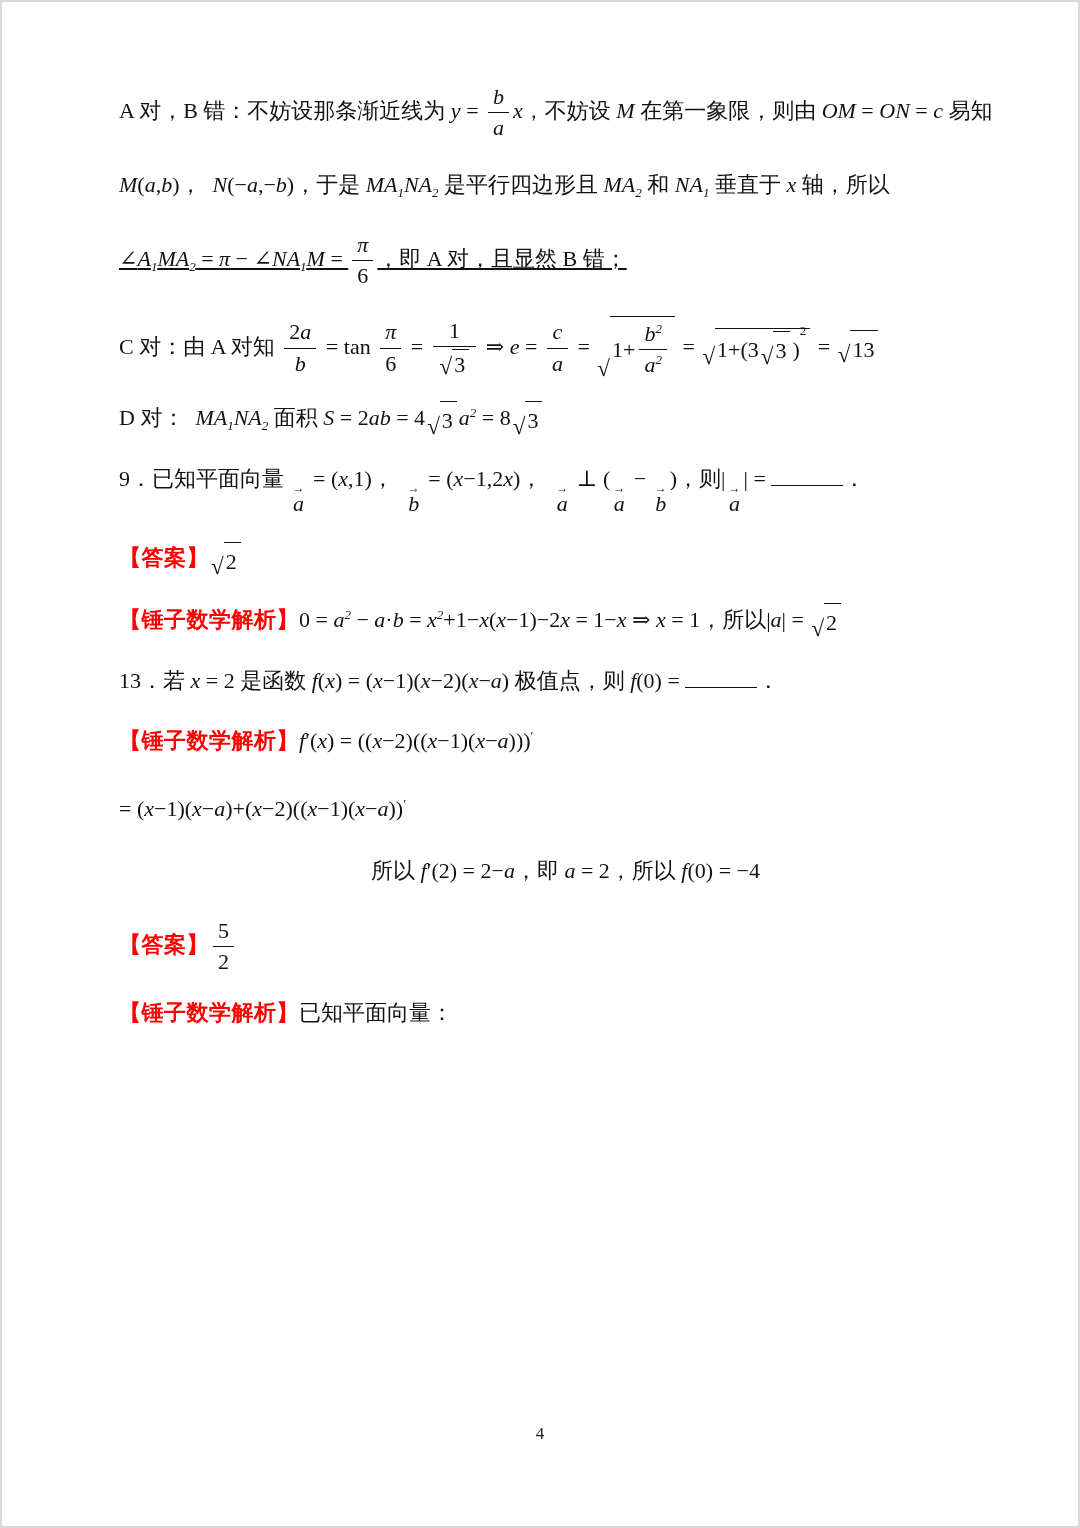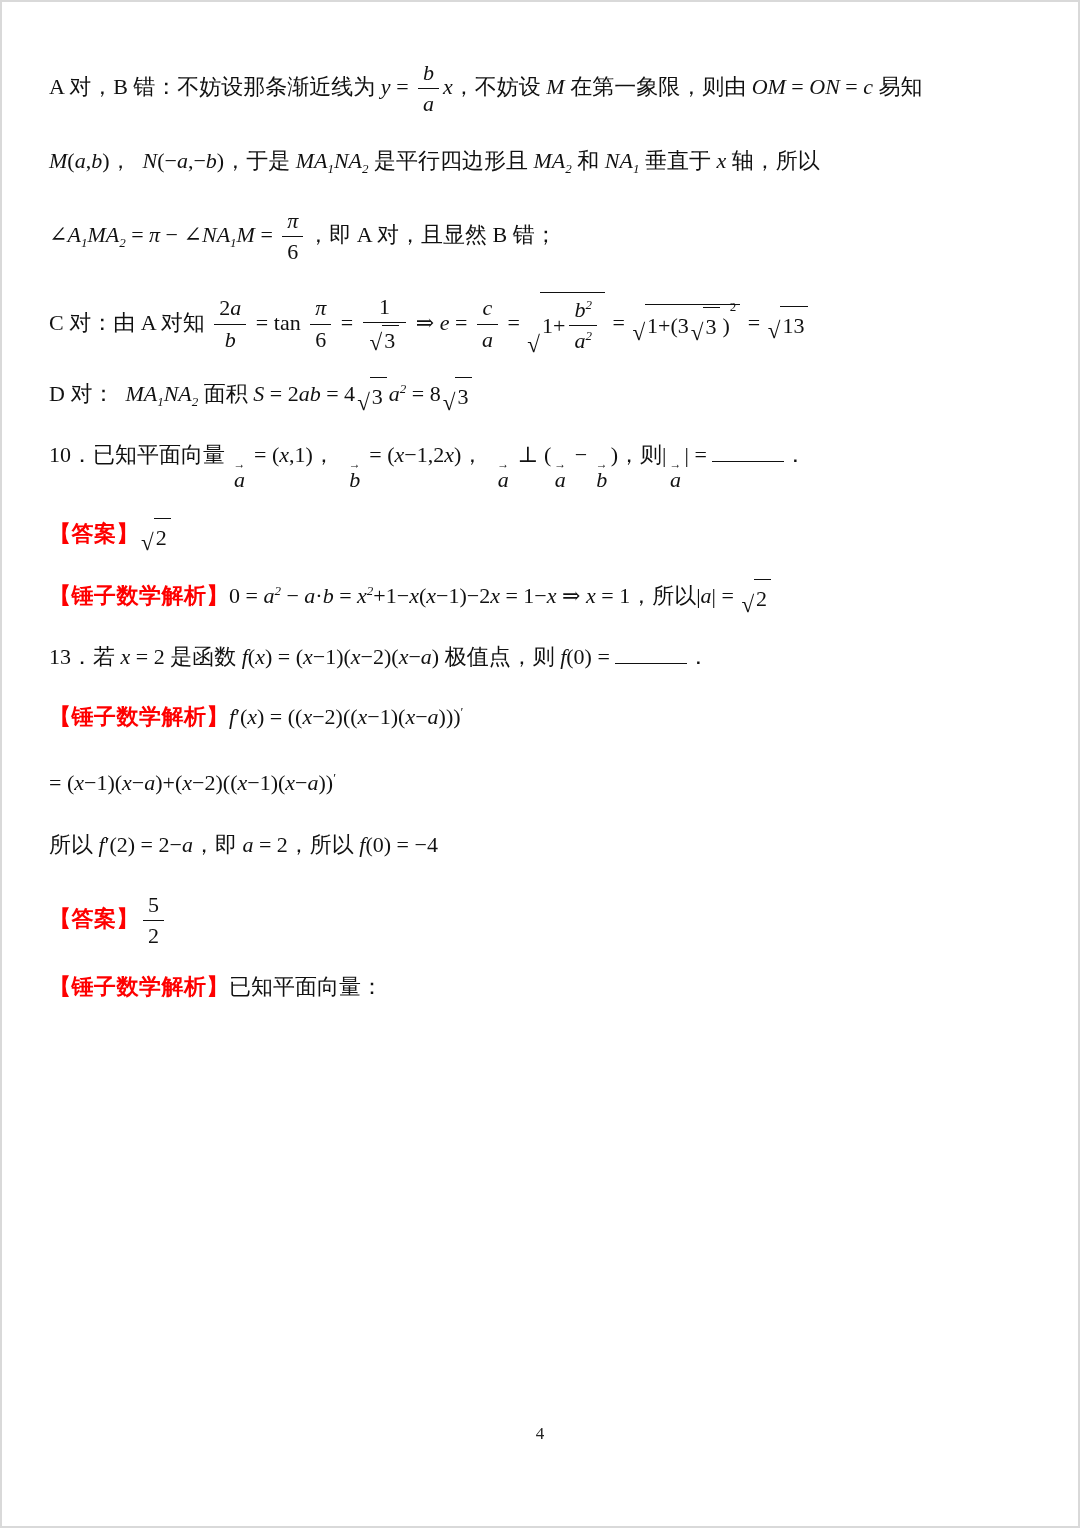--- a/index.html
+++ b/index.html
@@ -5,32 +5,32 @@
   * { margin:0; padding:0; box-sizing:border-box; }
   html,body { background:#ececec; }
   body { font-family:"Liberation Serif","DejaVu Serif",serif; }
 
   .page {
     width:1080px; height:1528px; margin:0 auto; position:relative;
     background:#ffffff; border:2px solid #d9d9d9; overflow:hidden;
   }
   .content {
     width:893px;
-    padding:56px 0 0 0;
-    margin-left:47px;
+    padding:80px 0 0 0;
+    margin-left:117px;
     color:#111111;
   }
   .line {
     font-size:22px; line-height:34px; margin-bottom:25px;
   }
   .rm  { white-space:pre-wrap; }
   .it  { font-style:italic; white-space:pre-wrap; }
   .red {
     color:#fe0000; font-weight:700; font-size:22px; white-space:pre;
-    font-family:Liberation Sans, sans-serif;
+    font-family:Liberation Mono, monospace;
     letter-spacing:0.5px;
   }
   sub.sb { font-size:13px; line-height:0; }
   sup.sp { font-size:13px; line-height:0; }
 
   .frac { display:inline-block; vertical-align:middle; text-align:center; margin:2px 4px; }
   .frac .fnum { display:block; padding:0 5px 2px; border-bottom:1.5px solid #111; line-height:1.2; }
   .frac .fden { display:block; padding:2px 5px 0; line-height:1.2; }
 
   .sqrt { display:inline-flex; vertical-align:middle; align-items:stretch; margin:0 2px; white-space:nowrap; }
@@ -45,31 +45,31 @@
   .blank { display:inline-block; border-bottom:1.6px solid #111; height:1em; vertical-align:baseline; }
 
   .page-number {
     position:absolute; bottom:82px; left:0; right:0;
     text-align:center; font-size:17px; color:#222;
   }
 
   
   [data-name="solution-line-ab"]    { margin-bottom:24px; }
   [data-name="solution-line-mn"]    { margin-bottom:28px; }
-  [data-name="solution-line-angle"] { margin-bottom:24px; }
+  [data-name="solution-line-angle"] { margin-bottom:24px;text-decoration:underline; }
   [data-name="solution-line-c"]     { margin-bottom:20px; }
   [data-name="solution-line-d"]     { margin-bottom:24px; }
   [data-name="question-12"]         { margin-bottom:26px; }
   [data-name="answer-12"]           { margin-bottom:24px; }
   [data-name="analysis-12"]         { margin-bottom:24px; }
   [data-name="question-13"]         { margin-bottom:26px; }
   [data-name="answer-13"]           { margin-bottom:28px; }
   [data-name="analysis-13-line1"]   { margin-bottom:32px; }
   [data-name="analysis-13-line2"]   { margin-bottom:28px; }
-  [data-name="analysis-13-line3"]   { margin-bottom:28px; }
+  [data-name="analysis-13-line3"]   { margin-bottom:28px;text-align:center; }
   [data-name="question-14"]         { margin-bottom:22px; }
   [data-name="answer-14"]           { margin-bottom:18px; }
   [data-name="analysis-14"]         { margin-bottom:0; }
 </style>
 </head>
 <body>
 
 <div class="page" data-name="document-page">
   <div class="content" id="doc-content" data-name="document-content">
       <div class="line" data-name="solution-line-ab"><span class="rm" data-name="text-run">A 对，B 错：不妨设那条渐近线为 </span><span class="it" data-name="math-variable">y</span><span class="rm" data-name="text-run"> = </span><span class="frac" data-name="fraction"><span class="fnum" data-name="fraction-numerator"><span class="it" data-name="math-variable">b</span></span><span class="fden" data-name="fraction-denominator"><span class="it" data-name="math-variable">a</span></span></span><span class="it" data-name="math-variable">x</span><span class="rm" data-name="text-run">，不妨设 </span><span class="it" data-name="math-variable">M</span><span class="rm" data-name="text-run"> 在第一象限，则由 </span><span class="it" data-name="math-variable">OM</span><span class="rm" data-name="text-run"> = </span><span class="it" data-name="math-variable">ON</span><span class="rm" data-name="text-run"> = </span><span class="it" data-name="math-variable">c</span><span class="rm" data-name="text-run"> 易知</span></div>
@@ -112,21 +112,21 @@
           <span class="rad" data-name="radical-icon">√</span>
           <span class="sqc" data-name="radicand">
             <span class="rm" data-name="text-run">3</span>
           </span>
         </span><span class="it" data-name="math-variable">a<sup class="sp" data-name="superscript">2</sup></span><span class="rm" data-name="text-run"> = 8</span><span class="sqrt" data-name="square-root">
           <span class="rad" data-name="radical-icon">√</span>
           <span class="sqc" data-name="radicand">
             <span class="rm" data-name="text-run">3</span>
           </span>
         </span></div>
-      <div class="line" data-name="question-12"><span class="rm" data-name="text-run">10．已知平面向量 </span><span class="vec" data-name="vector-symbol">
+      <div class="line" data-name="question-12"><span class="rm" data-name="text-run">9．已知平面向量 </span><span class="vec" data-name="vector-symbol">
           <span class="varr" data-name="vector-arrow-icon">→</span>
           <span class="vecl" data-name="vector-letter">a</span>
         </span><span class="rm" data-name="text-run"> = (</span><span class="it" data-name="math-variable">x</span><span class="rm" data-name="text-run">,1)，  </span><span class="vec" data-name="vector-symbol">
           <span class="varr" data-name="vector-arrow-icon">→</span>
           <span class="vecl" data-name="vector-letter">b</span>
         </span><span class="rm" data-name="text-run"> = (</span><span class="it" data-name="math-variable">x</span><span class="rm" data-name="text-run">−1,2</span><span class="it" data-name="math-variable">x</span><span class="rm" data-name="text-run">)，  </span><span class="vec" data-name="vector-symbol">
           <span class="varr" data-name="vector-arrow-icon">→</span>
           <span class="vecl" data-name="vector-letter">a</span>
         </span><span class="rm" data-name="text-run"> ⊥ (</span><span class="vec" data-name="vector-symbol">
           <span class="varr" data-name="vector-arrow-icon">→</span>

